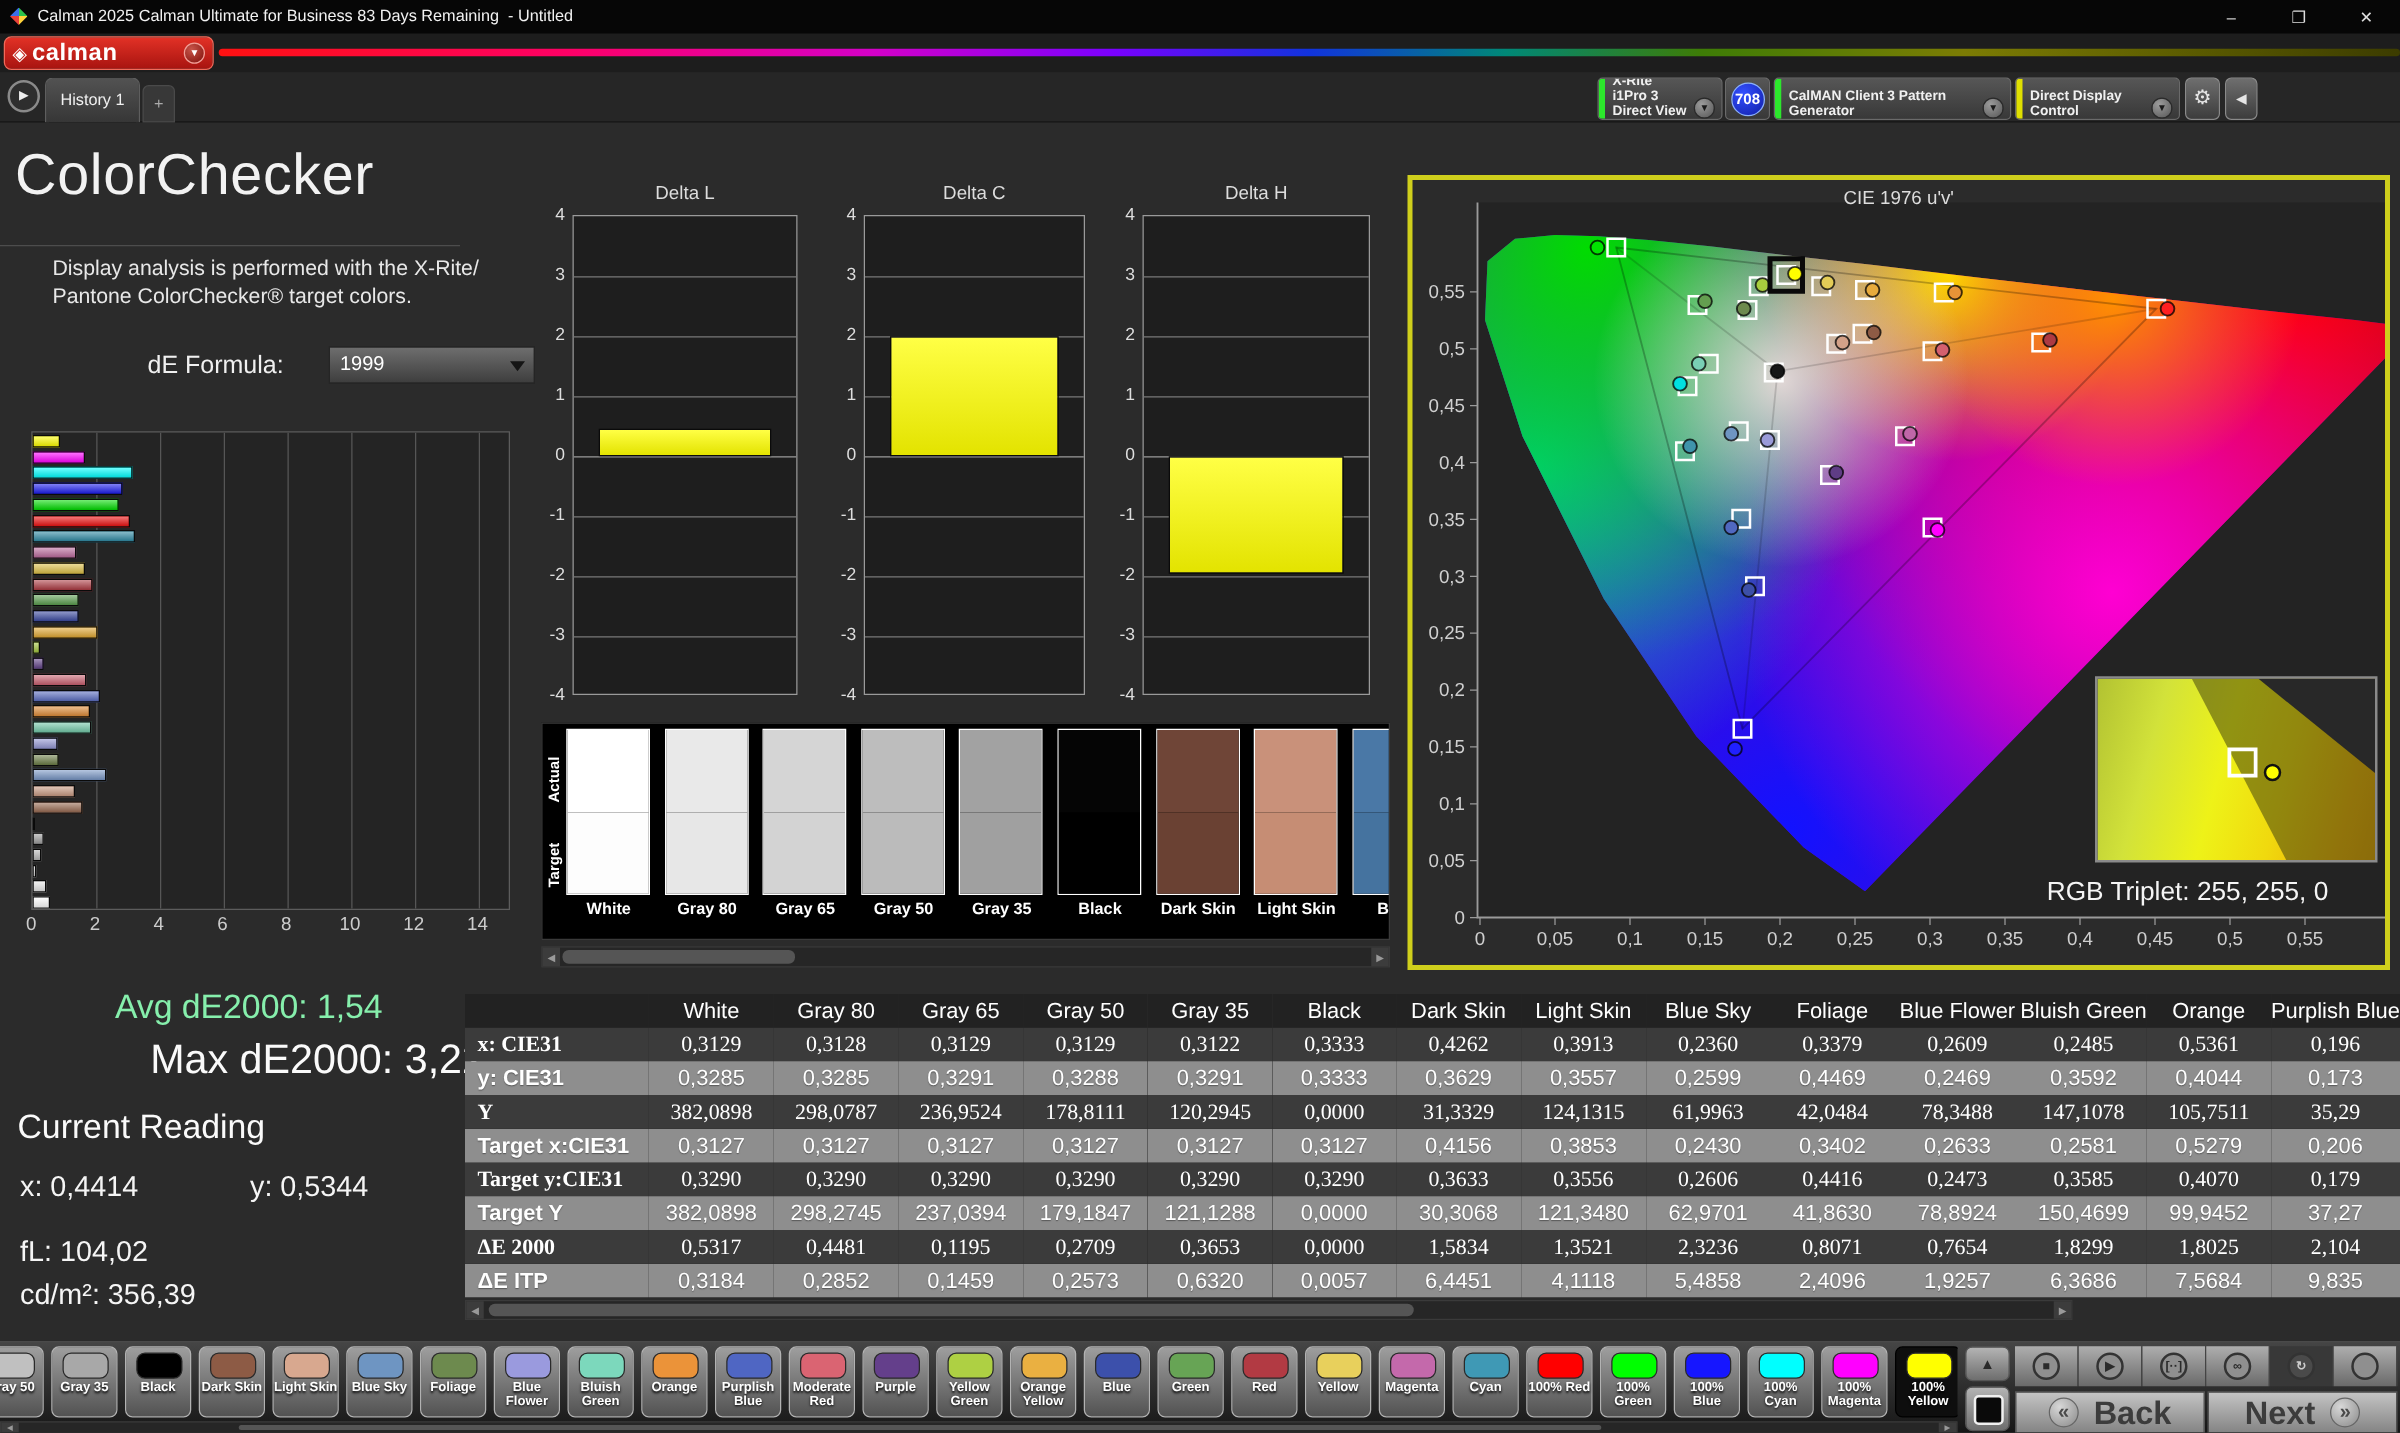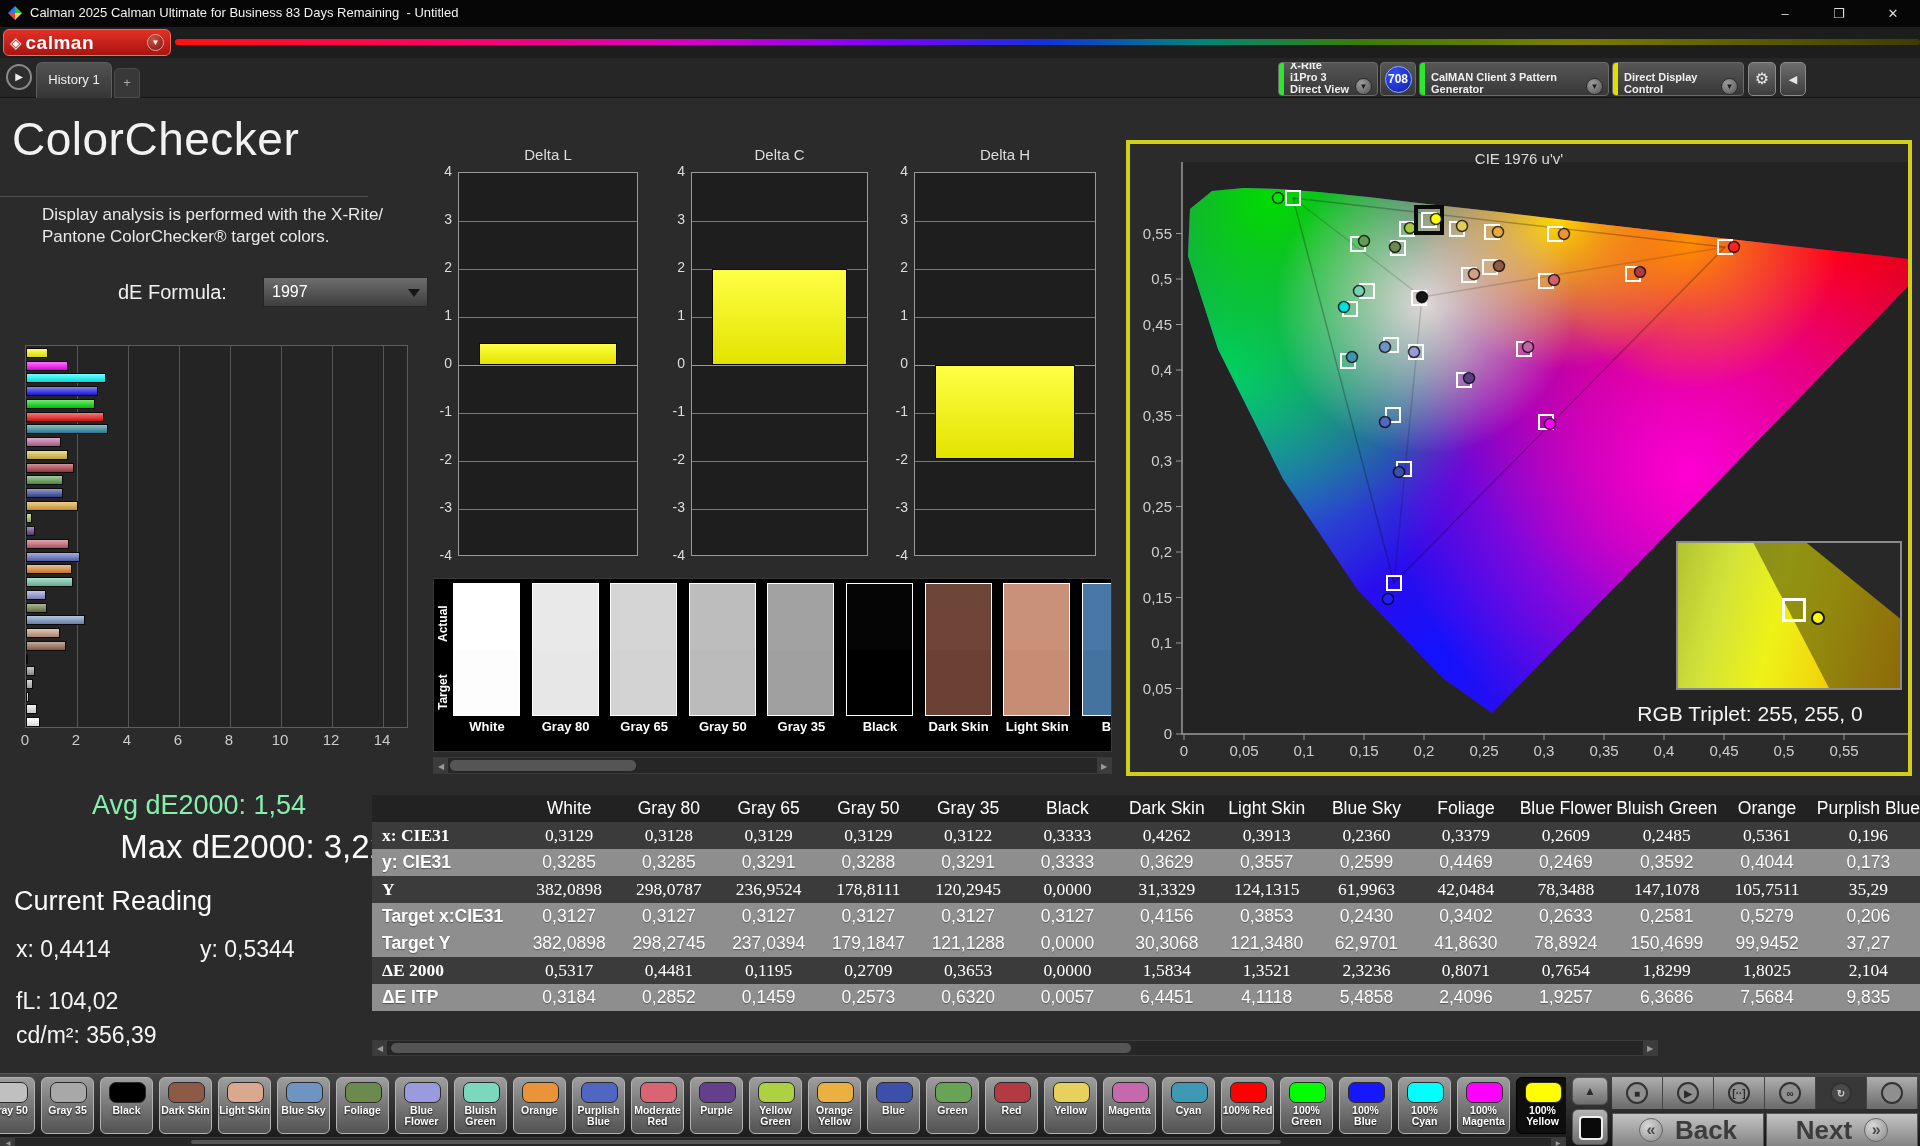--- a/index.html
+++ b/index.html
@@ -196,21 +196,21 @@
   </div>
 
   <div class="abs" id="cc-title">ColorChecker</div>
   <div class="abs" id="cc-divider"></div>
   <div class="abs" id="cc-desc">
     <span>Display analysis is performed with the X-Rite/</span><br>
     <span>Pantone ColorChecker® target colors.</span>
   </div>
   <div class="abs" id="formula-label">dE Formula:</div>
   <div class="abs" id="formula-dd">
-    <span>1997</span>
+    <span>1999</span>
     <span class="caret"></span>
   </div>
 
   <div class="abs" id="de-chart-title"></div>
   <div class="abs" id="de-chart">
       <div class="de-grid" style="left: 51px;"></div>
       <div class="de-grid" style="left: 102px;"></div>
       <div class="de-grid" style="left: 153px;"></div>
       <div class="de-grid" style="left: 204px;"></div>
       <div class="de-grid" style="left: 255px;"></div>
@@ -635,20 +635,37 @@
             <td>0,3127</td>
             <td>0,4156</td>
             <td>0,3853</td>
             <td>0,2430</td>
             <td>0,3402</td>
             <td>0,2633</td>
             <td>0,2581</td>
             <td>0,5279</td>
             <td>0,206</td>
           </tr>
+          <tr class="dark">
+            <td class="rowlab">Target y:CIE31</td>
+            <td>0,3290</td>
+            <td>0,3290</td>
+            <td>0,3290</td>
+            <td>0,3290</td>
+            <td>0,3290</td>
+            <td>0,3290</td>
+            <td>0,3633</td>
+            <td>0,3556</td>
+            <td>0,2606</td>
+            <td>0,4416</td>
+            <td>0,2473</td>
+            <td>0,3585</td>
+            <td>0,4070</td>
+            <td>0,179</td>
+          </tr>
           <tr class="lite">
             <td class="rowlab">Target Y</td>
             <td>382,0898</td>
             <td>298,2745</td>
             <td>237,0394</td>
             <td>179,1847</td>
             <td>121,1288</td>
             <td>0,0000</td>
             <td>30,3068</td>
             <td>121,3480</td>

